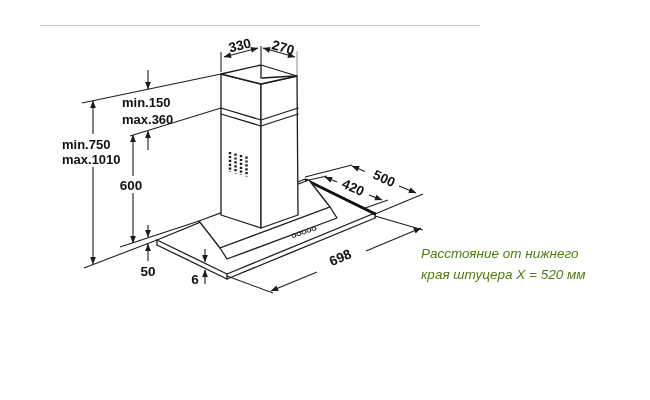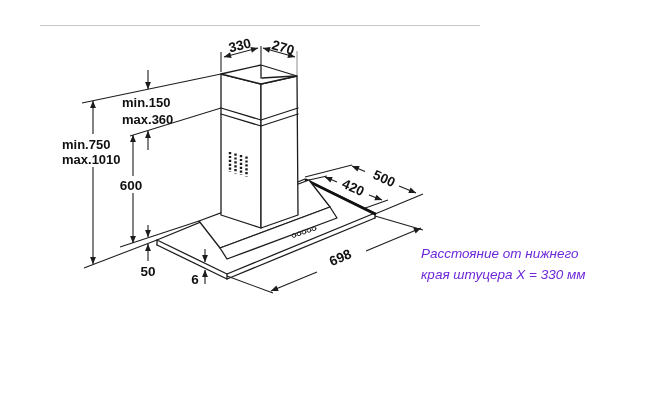--- a/index.html
+++ b/index.html
@@ -11,21 +11,21 @@
   .thick{stroke:#111;stroke-width:2.6;fill:none;stroke-linecap:round;}
   .dim{stroke:#1c1c1c;stroke-width:1.1;fill:none;}
   .ext{stroke:#1c1c1c;stroke-width:1.05;fill:none;}
   .extgray{stroke:#a0a0a0;stroke-width:1.2;fill:none;}
   .grille{stroke:#1c1c1c;stroke-width:2.4;stroke-dasharray:2.2 1.7;fill:none;}
   .dimtext{font-family:"Liberation Sans",sans-serif;font-weight:bold;font-size:13.5px;fill:#101010;}
   .dimtext-sm{font-family:"Liberation Sans",sans-serif;font-weight:bold;font-size:13px;fill:#101010;}
   .mask{fill:#ffffff;}
   #note{position:absolute;left:421px;top:244px;width:220px;
         font-family:"Liberation Sans",sans-serif;font-style:italic;
-        font-size:13.5px;line-height:20.5px;color:#6d28d9;}
+        font-size:13.5px;line-height:20.5px;color:#4d7c0f;}
   #divider{position:absolute;left:40px;top:25px;width:440px;height:0;
            border-top:1.2px solid #c6c6c6;}
 </style>
 </head>
 <body>
 
 <div id="stage">
 
   <div id="divider"></div>
 
@@ -122,16 +122,16 @@
       <text class="dimtext" x="148" y="276" text-anchor="middle">50</text>
       <text class="dimtext" x="195" y="284" text-anchor="middle">6</text>
       <text class="dimtext" x="341" y="262" text-anchor="middle" transform="rotate(-23 341 259)">698</text>
       <text class="dimtext" x="353" y="192" text-anchor="middle" transform="rotate(24 353 188)">420</text>
       <text class="dimtext" x="384" y="183" text-anchor="middle" transform="rotate(24 384 179)">500</text>
     </g>
   </svg>
 
   <div id="note">
     <div>Расстояние от нижнего</div>
-    <div>края штуцера X = 330 мм</div>
+    <div>края штуцера X = 520 мм</div>
   </div>
 
 </div>
 
 </body></html>

